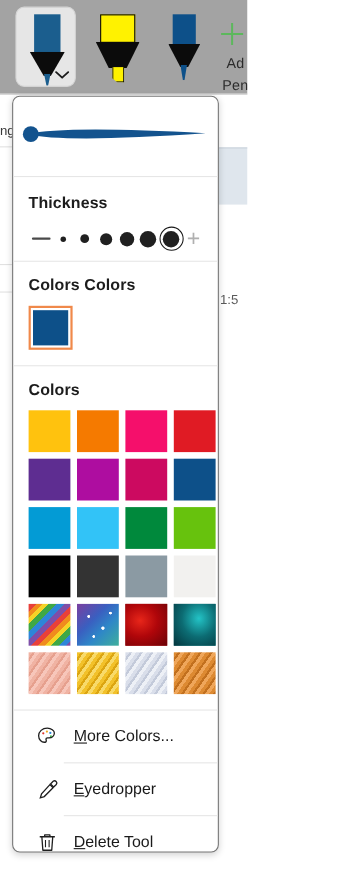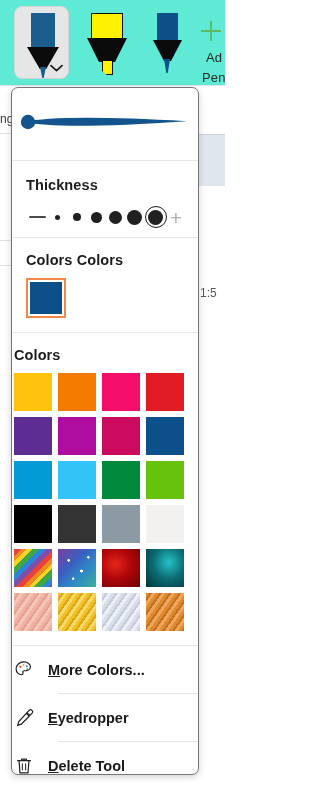--- a/index.html
+++ b/index.html
@@ -7,21 +7,21 @@
     width: 225px; height: 807px;
     font-family: "Liberation Sans", sans-serif;
     background: #ffffff;
     overflow: hidden;
   }
   #root { position: relative; width: 225px; height: 807px; }
 
   
   .bg-toolbar {
     position: absolute; left: 0; top: 0; width: 225px; height: 86px;
-    background: #5eead4; border-bottom: 1px solid #e3e3e3;
+    background: #a3a3a3; border-bottom: 1px solid #e3e3e3;
   }
   .pen-slot { position: absolute; top: 6px; }
   .pen-slot.selected {
     background: #e6e6e6; border: 1px solid #d4d4d4;
     border-radius: 8px;
   }
   .pen-art { position: relative; }
   .pen-barrel { position: absolute; }
   .pen-tipwrap { position: absolute; }
 
@@ -35,21 +35,21 @@
     position: absolute; color: #2b2b2b; font-size: 13px;
     white-space: nowrap; letter-spacing: .2px;
   }
   .bg-frag {
     position: absolute; color: #3a3a3a; font-size: 12px; white-space: nowrap;
   }
   .bg-panel {
     position: absolute; background: #dfe6ed; border-top: 1px solid #c9d2db;
   }
   .bg-rule { position: absolute; background: #e1e1e1; height: 1px; }
-  .bg-time { position: absolute; color: #5a5a5a; font-size: 12px; margin-top: 21px; }
+  .bg-time { position: absolute; color: #5a5a5a; font-size: 12px; }
 
   
   .popup {
     position: absolute; left: 11px; top: 87px;
     width: 188px; height: 688px;
     background: #ffffff;
     border: 1px solid #767676;
     border-radius: 7px;
     box-shadow: 0 2px 7px rgba(0,0,0,.18);
     overflow: hidden;
@@ -85,31 +85,31 @@
   
   .recent-block { padding: 14px 14px 0 14px; }
   .swatch-recent-row { display: flex; margin-top: 10px; padding-bottom: 14px; }
   .sw-sel {
     width: 40px; height: 40px; border: 2px solid #f0894a;
     padding: 2px; background: #fff;
   }
   .sw-sel > i { display: block; width: 100%; height: 100%; }
 
   
-  .colors-block { padding: 14px 14px 0 2px; }
+  .colors-block { padding: 14px 14px 0 14px; }
   .grid {
     display: grid; grid-template-columns: repeat(4, 38px);
     gap: 6px; margin-top: 10px; padding-bottom: 14px;
   }
   .sw { width: 38px; height: 38px; cursor: pointer; }
 
   
   .menu-item {
     display: flex; align-items: center; gap: 12px;
-    height: 47px; padding: 0 0; cursor: pointer; font-weight: bold;
+    height: 47px; padding: 0 19px; cursor: pointer;
   }
   .mi-icon { width: 24px; display: flex; justify-content: center; color: #1f1f1f; }
   .mi-label { font-size: 14.5px; color: #1a1a1a; }
   .mi-label u { text-decoration: underline; }
   .menu-sep { height: 1px; background: #e6e6e6; margin-left: 46px; }
 </style>
 </head>
 <body>
 
 <div id="root">

